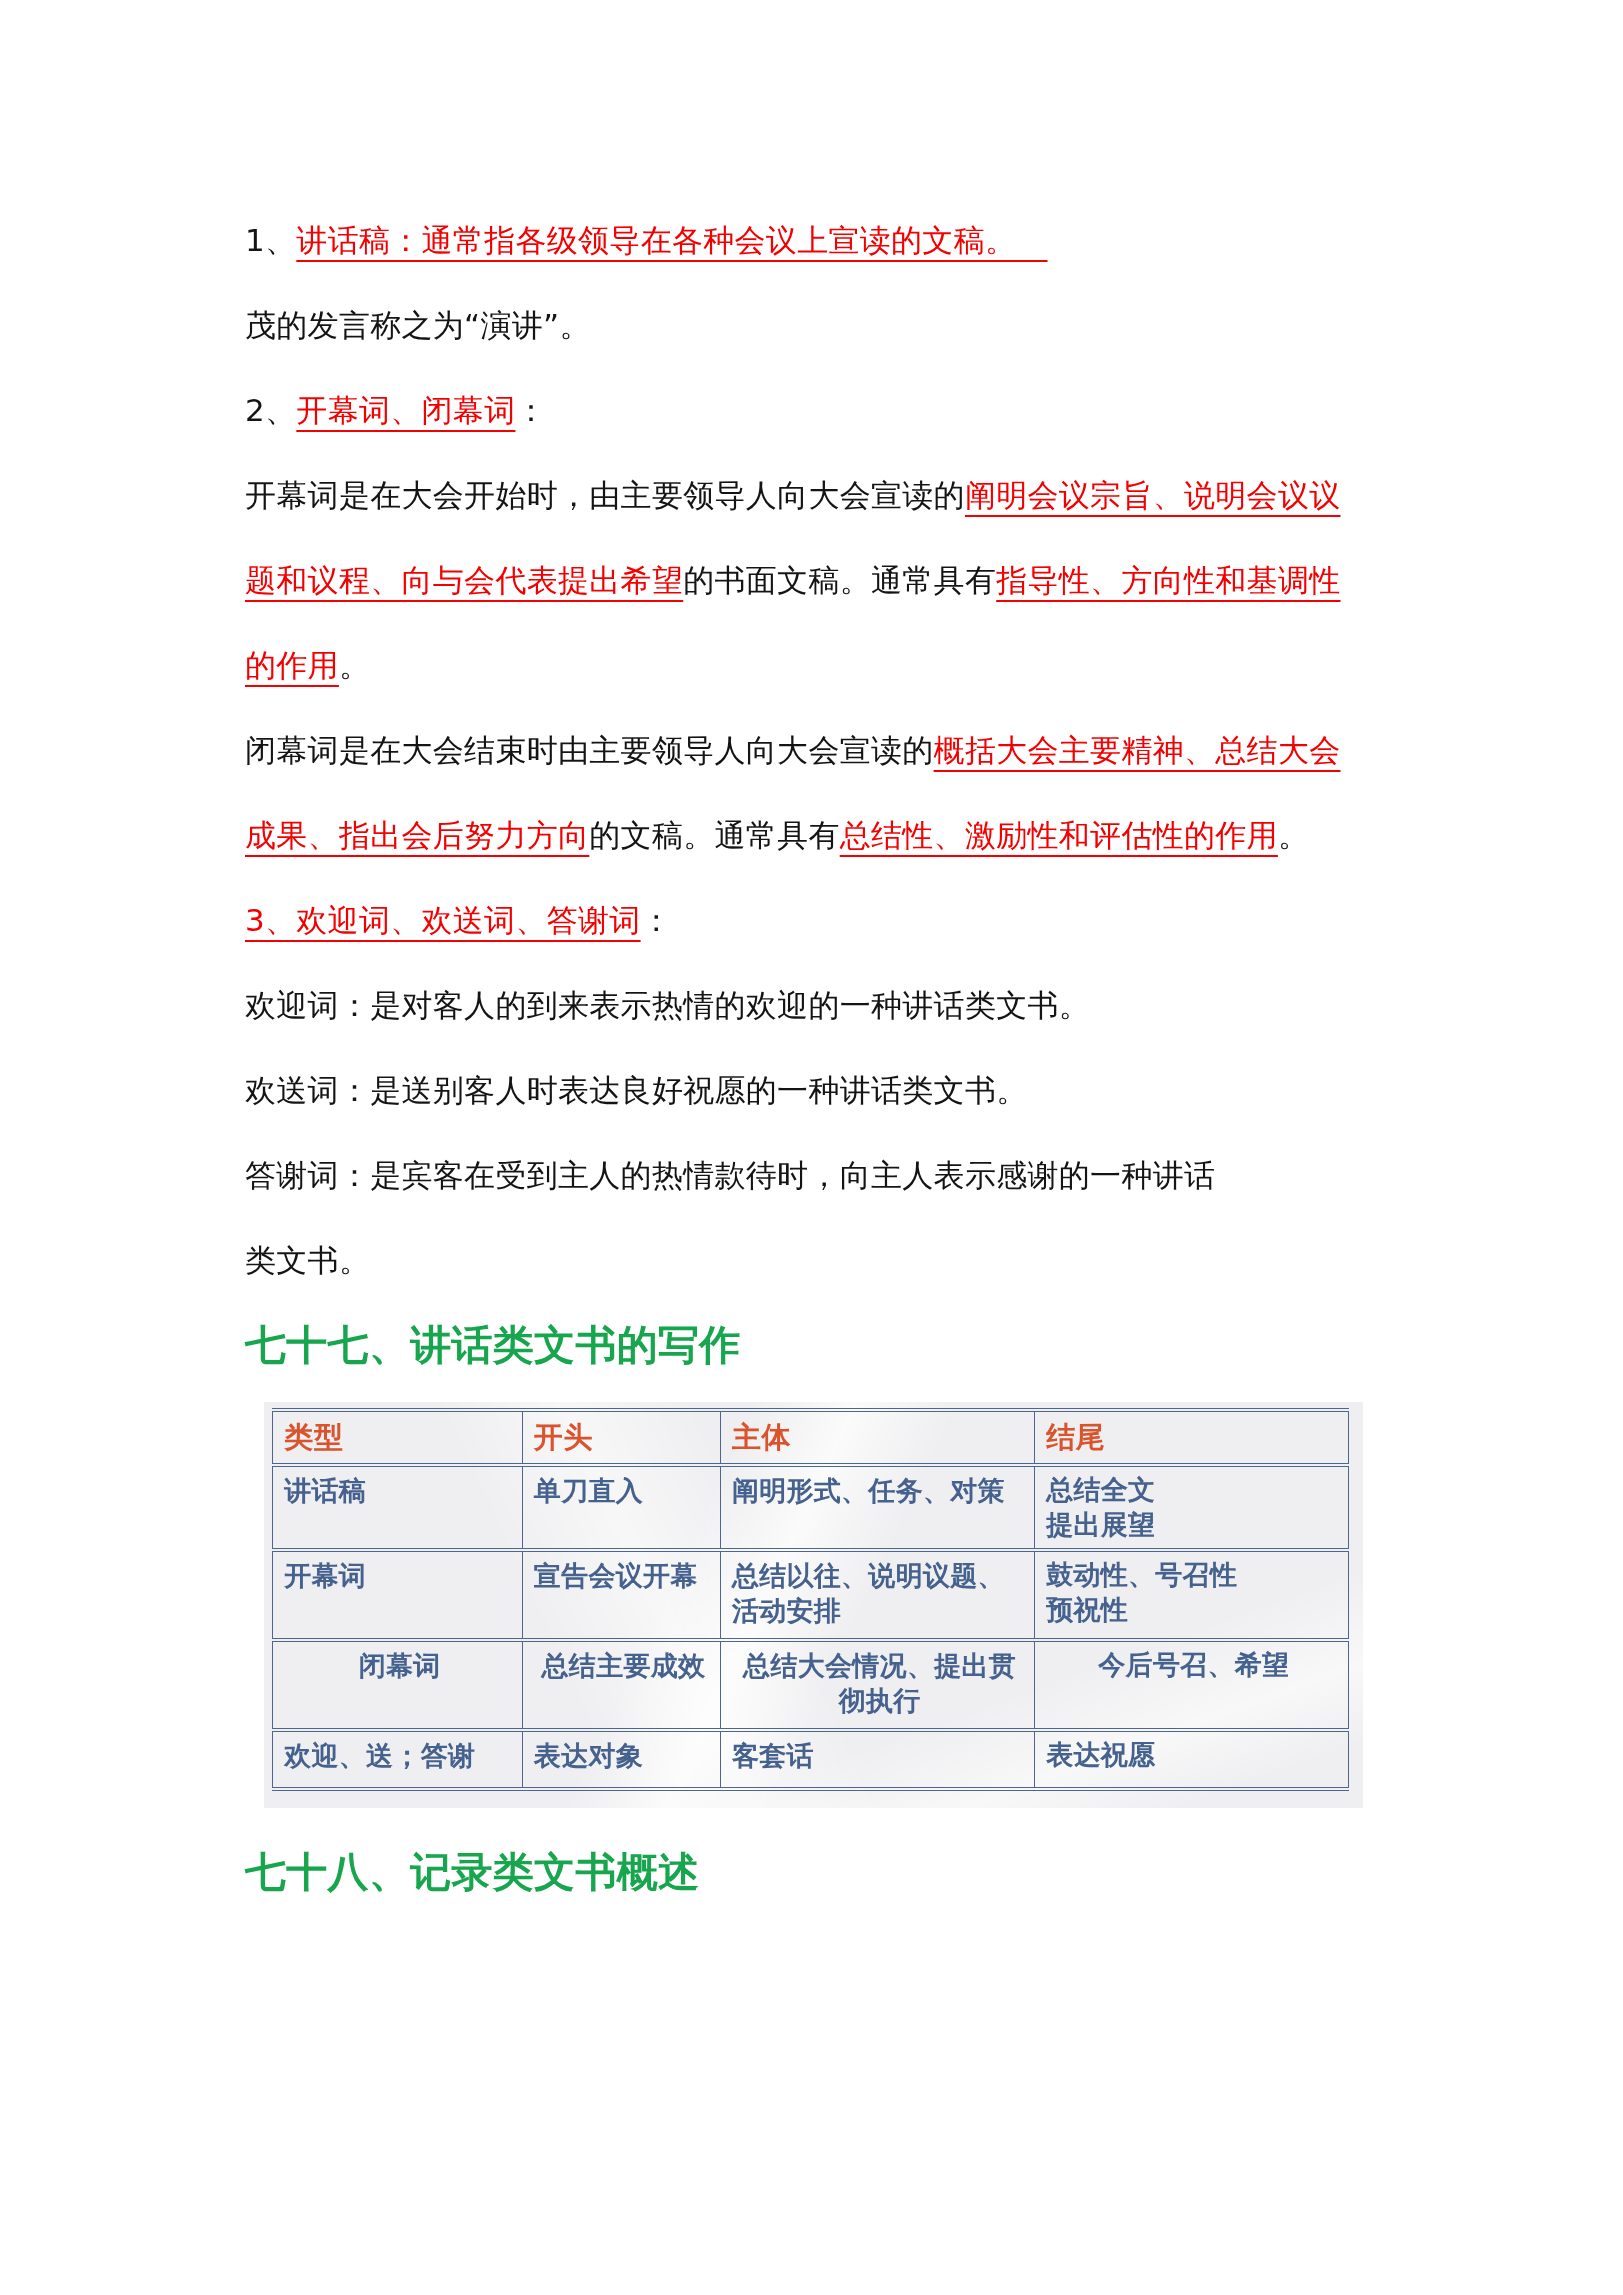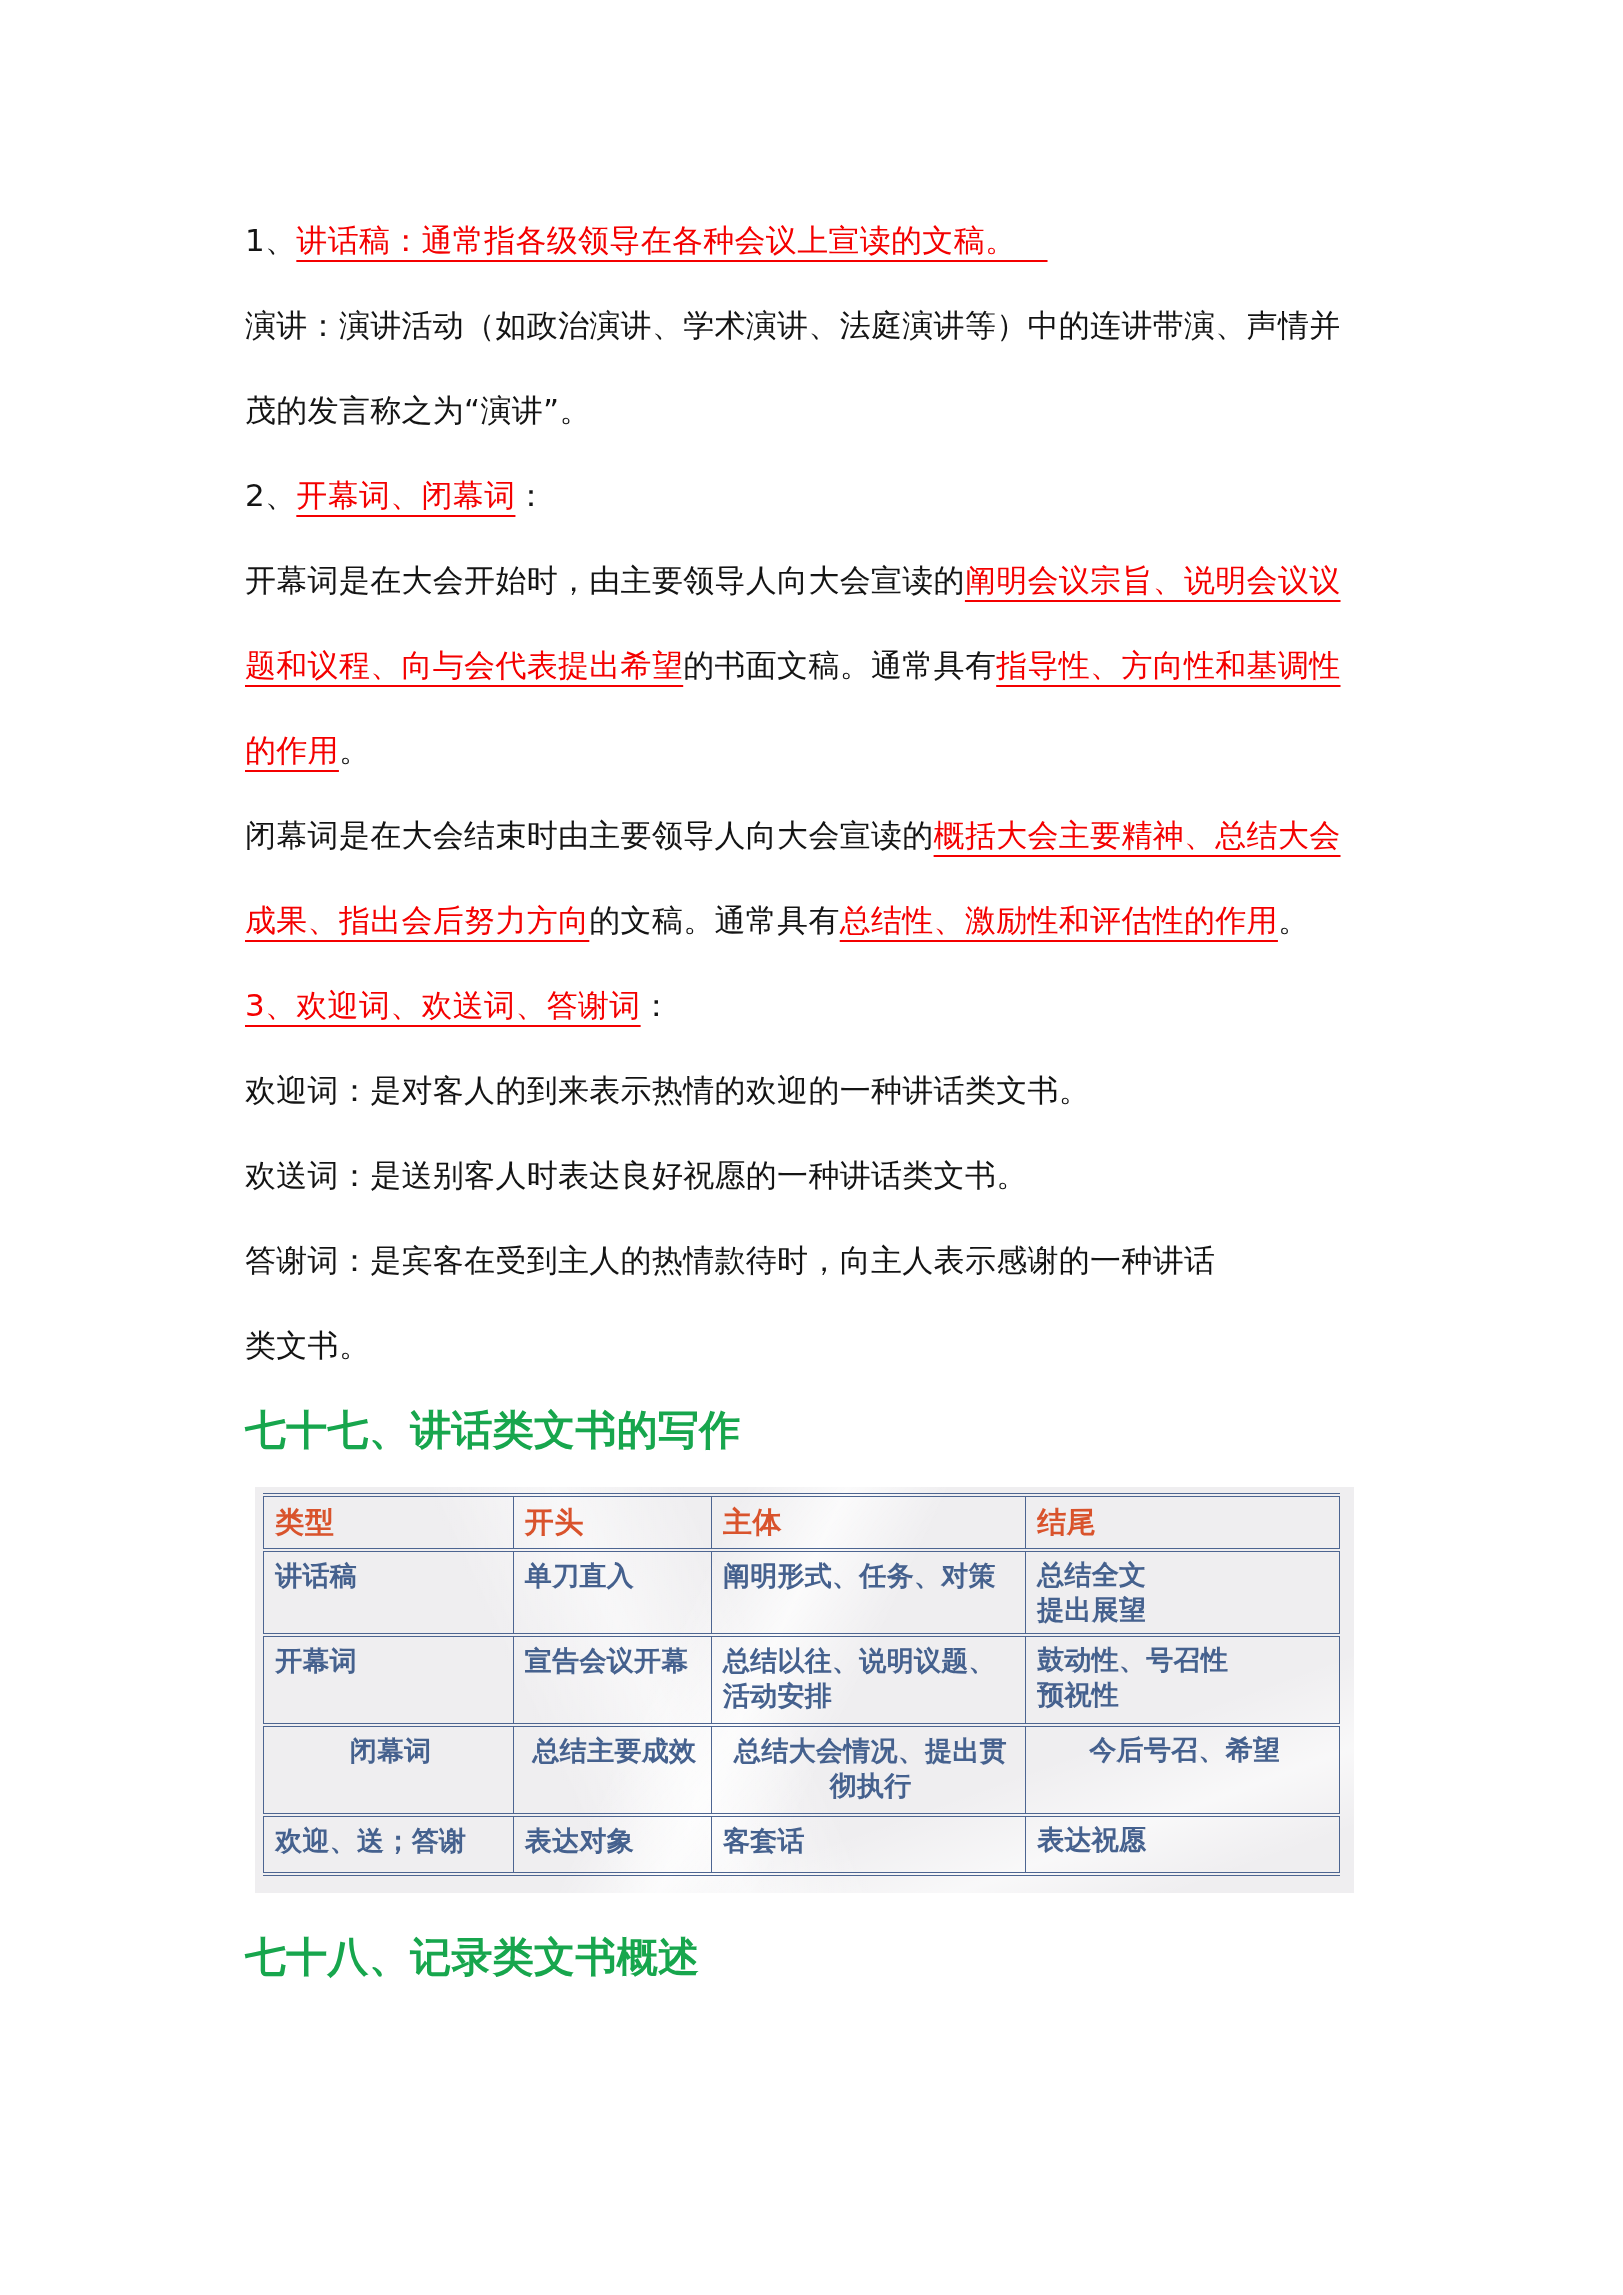--- a/index.html
+++ b/index.html
@@ -44,21 +44,21 @@
   .heading-green{
     font-size:41px;
     line-height:85px;
     font-weight:700;
     color:var(--green);
     white-space:nowrap;
     letter-spacing:0.3px;
   }
   .table-panel{
     margin-top:13.6px;
-    margin-left:10px;
+    margin-left:19px;
     width:1099px;
     background-color:var(--table-bg);
     background-image:
       linear-gradient(115deg, rgba(255,255,255,0) 38%, rgba(255,255,255,0.75) 46%, rgba(255,255,255,0) 54%),
       linear-gradient(245deg, rgba(255,255,255,0) 52%, rgba(255,255,255,0.55) 62%, rgba(255,255,255,0) 72%),
       linear-gradient(160deg, rgba(255,255,255,0) 70%, rgba(255,255,255,0.6) 82%, rgba(255,255,255,0) 92%);
     padding:6.8px 13.6px 16.4px 8.2px;
   }
   table.speech{
     width:100%;
@@ -101,21 +101,20 @@
   table.speech tbody tr:nth-child(2) td{height:90px;}
   table.speech tbody tr:nth-child(3) td{height:90px;text-align:center;}
   table.speech tbody tr:nth-child(4) td{height:59px;}
   .heading-78{margin-top:22px;}
 </style>
 </head>
 <body>
 
 <div class="page">
   <div class="para"><span class="run-plain">1、</span><span class="run-red">讲话稿：通常指各级领导在各种会议上宣读的文稿。　</span></div>
-  <div class="para"><span class="run-plain">演讲：演讲活动（如政治演讲、学术演讲、法庭演讲等）中的连讲带演、声情并</span></div>
   <div class="para"><span class="run-plain">茂的发言称之为“演讲”。</span></div>
   <div class="para"><span class="run-plain">2、</span><span class="run-red">开幕词、闭幕词</span><span class="run-plain">：</span></div>
   <div class="para"><span class="run-plain">开幕词是在大会开始时，由主要领导人向大会宣读的</span><span class="run-red">阐明会议宗旨、说明会议议</span></div>
   <div class="para"><span class="run-red">题和议程、向与会代表提出希望</span><span class="run-plain">的书面文稿。通常具有</span><span class="run-red">指导性、方向性和基调性</span></div>
   <div class="para"><span class="run-red">的作用</span><span class="run-plain">。</span></div>
   <div class="para"><span class="run-plain">闭幕词是在大会结束时由主要领导人向大会宣读的</span><span class="run-red">概括大会主要精神、总结大会</span></div>
   <div class="para"><span class="run-red">成果、指出会后努力方向</span><span class="run-plain">的文稿。通常具有</span><span class="run-red">总结性、激励性和评估性的作用</span><span class="run-plain">。</span></div>
   <div class="para"><span class="run-red">3、欢迎词、欢送词、答谢词</span><span class="run-plain">：</span></div>
   <div class="para"><span class="run-plain">欢迎词：是对客人的到来表示热情的欢迎的一种讲话类文书。</span></div>
   <div class="para"><span class="run-plain">欢送词：是送别客人时表达良好祝愿的一种讲话类文书。</span></div>

